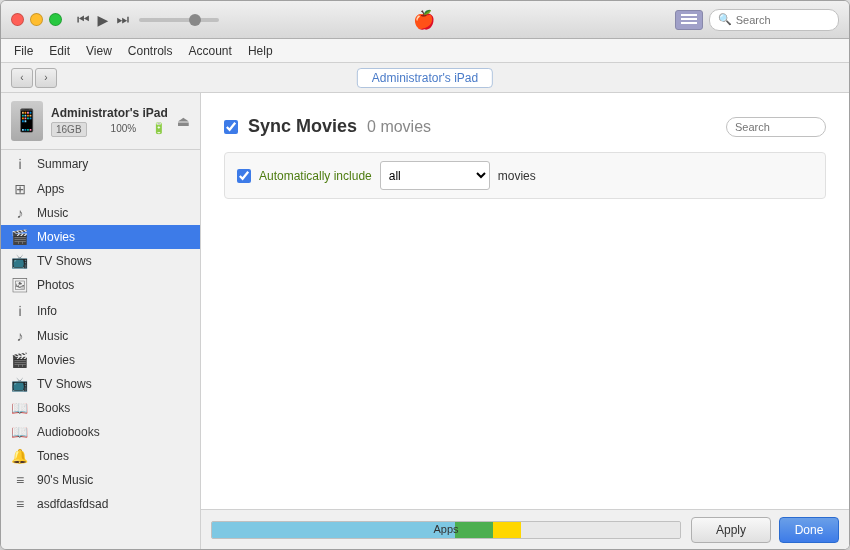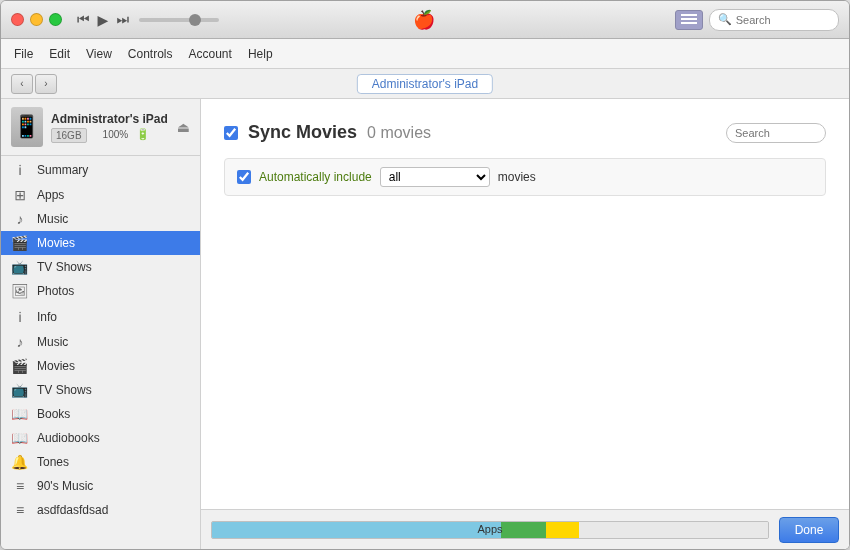--- a/index.html
+++ b/index.html
@@ -22,21 +22,21 @@
     .progress-track { width: 80px; height: 4px; background: #c0c0c0; border-radius: 2px; position: relative; }
     .progress-thumb { width: 12px; height: 12px; background: #888; border-radius: 50%; position: absolute; top: -4px; left: 50px; }
 
     .apple-logo { position: absolute; left: 50%; transform: translateX(-50%); font-size: 18px; color: #555; }
 
     .view-toggle { margin-left: auto; display: flex; align-items: center; gap: 6px; }
     .list-view-btn { width: 28px; height: 20px; background: #a0a0c8; border: 1px solid #8888aa; border-radius: 3px; display: flex; align-items: center; justify-content: center; cursor: pointer; }
     .search-box { width: 130px; height: 22px; border: 1px solid #c0c0c0; border-radius: 10px; background: white; display: flex; align-items: center; padding: 0 8px; gap: 4px; }
     .search-box input { border: none; outline: none; font-size: 11px; width: 100px; background: transparent; }
 
-    .menu-bar { background: #f5f5f5; height: 30px; display: flex; align-items: center; padding: 0 5px; border-bottom: 1px solid #d0d0d0; flex-shrink: 0; }
+    .menu-bar { background: #f5f5f5; height: 24px; display: flex; align-items: center; padding: 0 5px; border-bottom: 1px solid #d0d0d0; flex-shrink: 0; }
     .menu-item { padding: 0 8px; font-size: 12px; color: #333; cursor: pointer; }
 
     .nav-bar { background: #f0f0f0; height: 30px; display: flex; align-items: center; padding: 0 10px; border-bottom: 1px solid #d0d0d0; flex-shrink: 0; position: relative; }
     .nav-arrows { display: flex; gap: 2px; }
     .nav-arrow { width: 22px; height: 20px; background: linear-gradient(to bottom, #efefef, #d8d8d8); border: 1px solid #b0b0b0; border-radius: 3px; cursor: pointer; display: flex; align-items: center; justify-content: center; font-size: 10px; color: #555; }
     .device-tab { position: absolute; left: 50%; transform: translateX(-50%); background: white; border: 1px solid #b0c4de; border-radius: 4px; padding: 2px 14px; font-size: 12px; color: #4a7bc8; cursor: pointer; }
 
     .main-area { display: flex; flex: 1; overflow: hidden; }
 
     
@@ -59,21 +59,21 @@
 
     .sync-header { display: flex; align-items: center; gap: 10px; margin-bottom: 15px; }
     .sync-checkbox { width: 14px; height: 14px; accent-color: #3d7be8; cursor: pointer; }
     .sync-title { font-size: 18px; font-weight: bold; color: #333; }
     .sync-count { font-size: 16px; color: #888; }
     .search-movies { margin-left: auto; width: 100px; height: 20px; border: 1px solid #c0c0c0; border-radius: 10px; padding: 0 8px; font-size: 11px; }
 
     .auto-include-row { display: flex; align-items: center; gap: 8px; background: #f8f8f8; border: 1px solid #e0e0e0; border-radius: 4px; padding: 8px 12px; }
     .auto-checkbox { width: 14px; height: 14px; accent-color: #3d7be8; cursor: pointer; }
     .auto-label { font-size: 12px; color: #4d7c0f; }
-    .auto-select { height: 20px; border: 1px solid #c0c0c0; border-radius: 3px; background: white; padding: 0 4px; font-size: 12px; min-width: 80px; cursor: pointer; }
+    .auto-select { height: 29px; border: 1px solid #c0c0c0; border-radius: 3px; background: white; padding: 0 4px; font-size: 12px; min-width: 80px; cursor: pointer; }
     .auto-suffix { font-size: 12px; color: #333; }
 
     
     .bottom-bar { height: 40px; background: #f0f0f0; border-top: 1px solid #d0d0d0; display: flex; align-items: center; padding: 0 10px; flex-shrink: 0; }
     .storage-bar { flex: 1; height: 18px; background: #e0e0e0; border: 1px solid #c0c0c0; border-radius: 2px; overflow: hidden; display: flex; margin-right: 10px; position: relative; }
     .storage-label { font-size: 11px; color: #333; position: absolute; left: 50%; transform: translateX(-50%); top: 1px; white-space: nowrap; }
     .storage-segment { height: 100%; }
 
     .apply-btn { width: 80px; height: 26px; background: linear-gradient(to bottom, #f8f8f8, #e0e0e0); border: 1px solid #b0b0b0; border-radius: 4px; font-size: 12px; color: #333; cursor: pointer; margin-right: 8px; }
     .done-btn { width: 60px; height: 26px; background: linear-gradient(to bottom, #6a9fe8, #3d7be8); border: 1px solid #2a6bd0; border-radius: 4px; font-size: 12px; color: white; cursor: pointer; }
@@ -135,21 +135,21 @@
   <div class="main-area">
 
     <div class="sidebar">
 
       <div class="device-info">
         <div class="device-icon">
           <span style="font-size:22px;">📱</span>
         </div>
         <div>
           <div class="device-name">Administrator's iPad</div>
-          <div style="display:flex; align-items:center; gap:8px;">
+          <div style="display:flex; align-items:center; gap:16px;">
             <span class="device-capacity">16GB</span>
             <span class="battery">100%</span>
             <span style="font-size:11px; color:#4caf50;">🔋</span>
           </div>
         </div>
         <span style="margin-left:auto; font-size:14px; color:#888; cursor:pointer;">⏏</span>
       </div>
 
 
       <div class="sidebar-item">
@@ -243,17 +243,18 @@
       </div>
 
       <div class="bottom-bar">
         <div class="storage-bar">
           <span class="storage-label">Apps</span>
           <div class="storage-segment" style="width: 52%; background: #7ec8e3;"></div>
           <div class="storage-segment" style="width: 8%; background: #4caf50;"></div>
           <div class="storage-segment" style="width: 6%; background: #ffd700;"></div>
           <div class="storage-segment" style="width: 34%; background: #e8e8e8;"></div>
         </div>
+        <button class="apply-btn">Apply</button>
         <button class="done-btn">Done</button>
       </div>
     </div>
   </div>
 </div>
 
 </body></html>

